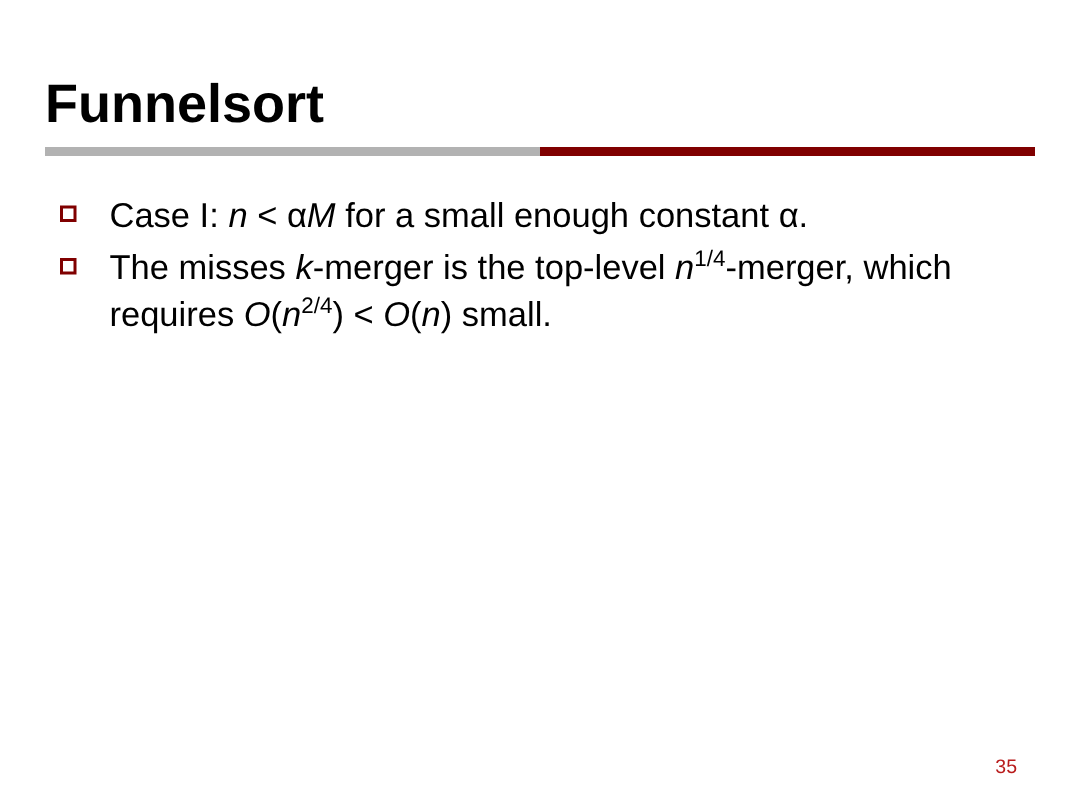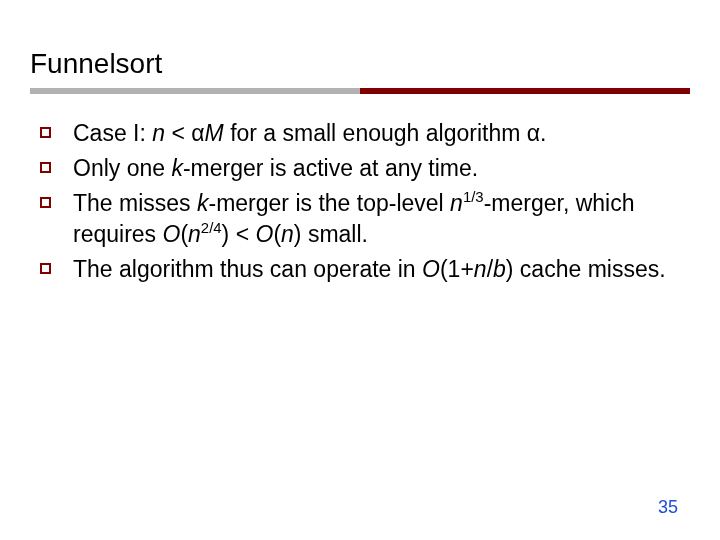--- a/index.html
+++ b/index.html
@@ -15,22 +15,22 @@
   .slide {
     position: relative;
     width: 720px;
     height: 540px;
     box-sizing: border-box;
   }
   .title-block {
     padding: 48px 30px 0 30px;
   }
   .title {
-    font-size: 28px;
-    font-weight: 400;
+    font-size: 36px;
+    font-weight: 700;
     margin: 0;
     padding-bottom: 8px;
   }
   .rule {
     height: 6px;
     width: 660px;
     margin-left: 30px;
     display: flex;
   }
   .rule .r1 {
@@ -64,22 +64,22 @@
     font-size: 23px;
     line-height: 1.35;
     flex: 1;
   }
   .text i { font-style: italic; }
   .text .sup { font-size: 0.65em; vertical-align: super; line-height: 0; }
   .pagenum {
     position: absolute;
     right: 42px;
     bottom: 22px;
-    font-size: 18px;
-    color: #1d4ed8;
+    font-size: 13px;
+    color: #b91c1c;
     font-family: Arial, sans-serif;
   }
 </style>
 </head>
 <body>
 
 <div class="slide">
 
   <div class="title-block">
     <h1 class="title">Funnelsort</h1>
@@ -87,31 +87,23 @@
 
   <div class="rule">
     <div class="r1"></div>
     <div class="r2"></div>
   </div>
 
   <div class="body" id="bullet-list">
 
   <div class="item">
         <div class="bullet"></div>
-        <div class="text"><span>Case I: </span><i>n</i><span> &lt; α</span><i>M</i><span> for a small enough algorithm α.</span></div>
+        <div class="text"><span>Case I: </span><i>n</i><span> &lt; α</span><i>M</i><span> for a small enough constant α.</span></div>
       </div>
       <div class="item">
         <div class="bullet"></div>
-        <div class="text"><span>Only one </span><i>k</i><span>-merger is active at any time.</span></div>
-      </div>
-      <div class="item">
-        <div class="bullet"></div>
-        <div class="text"><span>The misses </span><i>k</i><span>-merger is the top-level </span><i>n</i><span class="sup">1/3</span><span>-merger, which requires </span><i>O</i><span>(</span><i>n</i><span class="sup">2/4</span><span>) &lt; </span><i>O</i><span>(</span><i>n</i><span>) small.</span></div>
-      </div>
-      <div class="item">
-        <div class="bullet"></div>
-        <div class="text"><span>The algorithm thus can operate in </span><i>O</i><span>(1+</span><i>n</i><span>/</span><i>b</i><span>) cache misses.</span></div>
+        <div class="text"><span>The misses </span><i>k</i><span>-merger is the top-level </span><i>n</i><span class="sup">1/4</span><span>-merger, which requires </span><i>O</i><span>(</span><i>n</i><span class="sup">2/4</span><span>) &lt; </span><i>O</i><span>(</span><i>n</i><span>) small.</span></div>
       </div>
     </div>
 
   <div class="pagenum">35</div>
 
 </div>
 
 </body></html>

